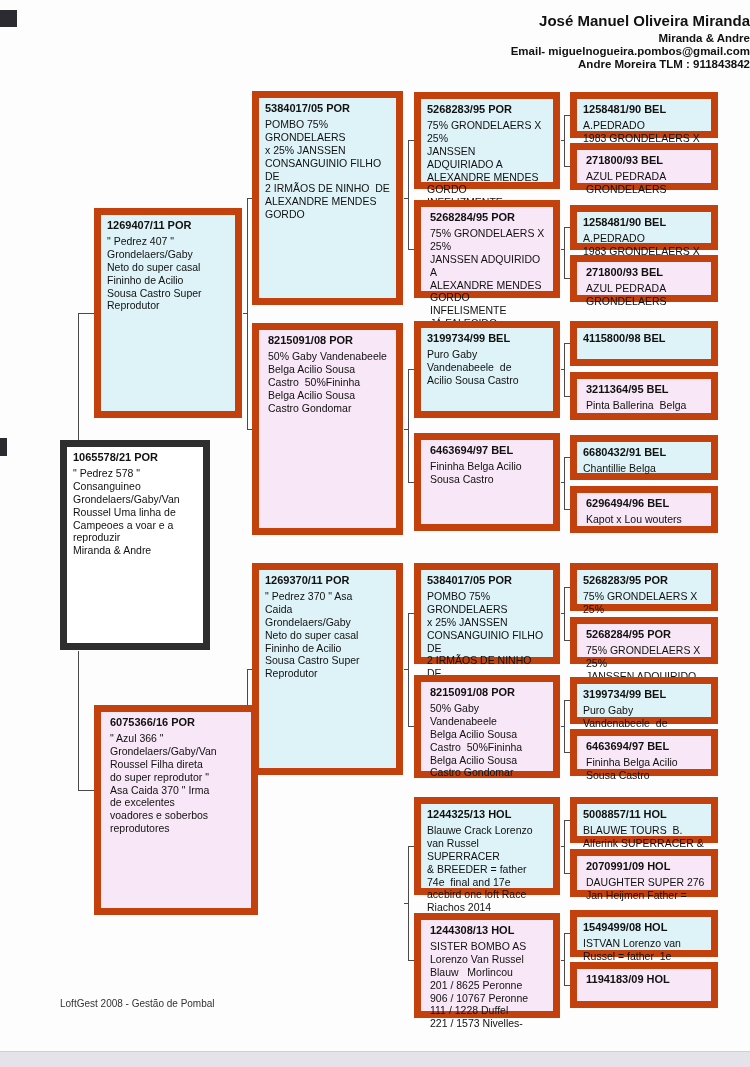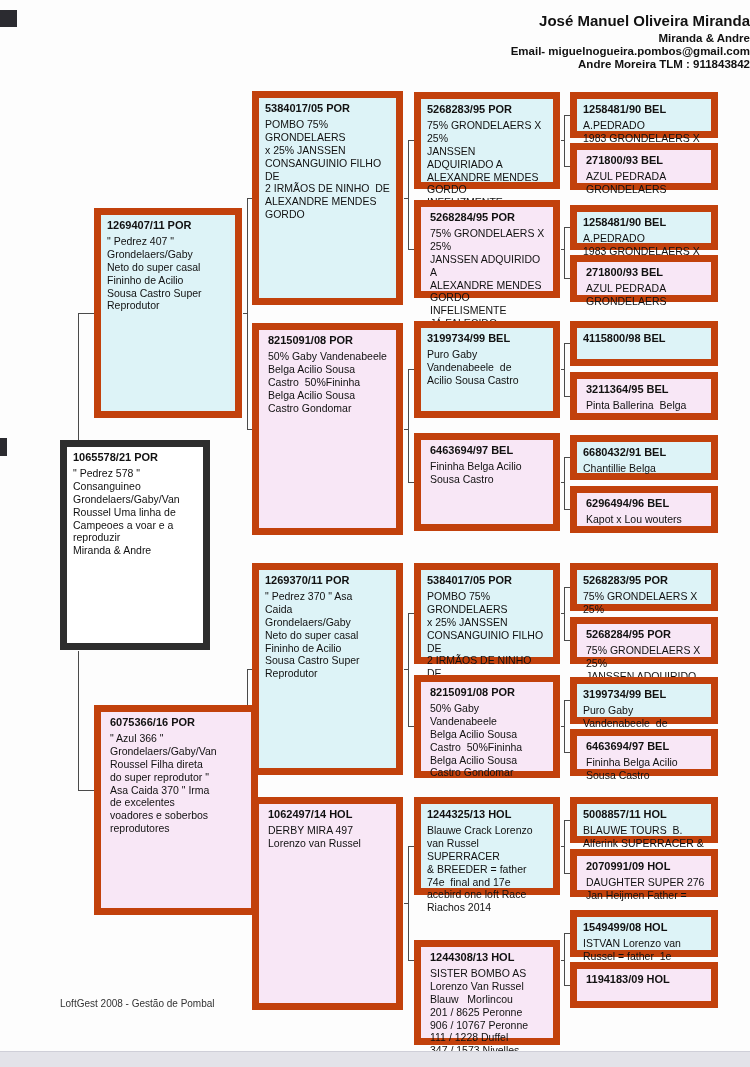--- a/index.html
+++ b/index.html
@@ -108,25 +108,20 @@
   <div class="box m" style="left:252px;top:563px;width:151px;height:212px">
     <div class="ring">1269370/11 POR</div>
     <div class="info">" Pedrez 370 " Asa
 Caida
 Grondelaers/Gaby
 Neto do super casal
 Fininho de Acilio
 Sousa Castro Super
 Reprodutor</div>
   </div>
-  <div class="box f" style="left:252px;top:797px;width:151px;height:213px">
-    <div class="ring">1062497/14 HOL</div>
-    <div class="info">DERBY MIRA 497
-Lorenzo van Russel</div>
-  </div>
 
   <div class="box m" style="left:414px;top:92px;width:146px;height:97px">
     <div class="ring">5268283/95 POR</div>
     <div class="info">75% GRONDELAERS X 25%
 JANSSEN  ADQUIRIADO A
 ALEXANDRE MENDES
 GORDO  INFELIZMENTE
 JÁ FALECIDO</div>
   </div>
   <div class="box f" style="left:414px;top:200px;width:146px;height:98px">
@@ -166,29 +161,29 @@
   </div>
   <div class="box m" style="left:414px;top:797px;width:146px;height:98px">
     <div class="ring">1244325/13 HOL</div>
     <div class="info">Blauwe Crack Lorenzo
 van Russel SUPERRACER
 &amp; BREEDER = father
 74e  final and 17e
 acebird one loft Race
 Riachos 2014</div>
   </div>
-  <div class="box f" style="left:414px;top:940px;width:146px;height:105px">
+  <div class="box f" style="left:414px;top:913px;width:146px;height:105px">
     <div class="ring">1244308/13 HOL</div>
     <div class="info">SISTER BOMBO AS
 Lorenzo Van Russel
 Blauw   Morlincou
 201 / 8625 Peronne
 906 / 10767 Peronne
 111 / 1228 Duffel
-347 / 1573 Nivelles-</div>
+221 / 1573 Nivelles-</div>
   </div>
 
   <div class="box m" style="left:570px;top:92px;width:148px;height:46px">
     <div class="ring">1258481/90 BEL</div>
     <div class="info">A.PEDRADO
 1983 GRONDELAERS X</div>
   </div>
   <div class="box f" style="left:570px;top:143px;width:148px;height:47px">
     <div class="ring">271800/93 BEL</div>
     <div class="info">AZUL PEDRADA

